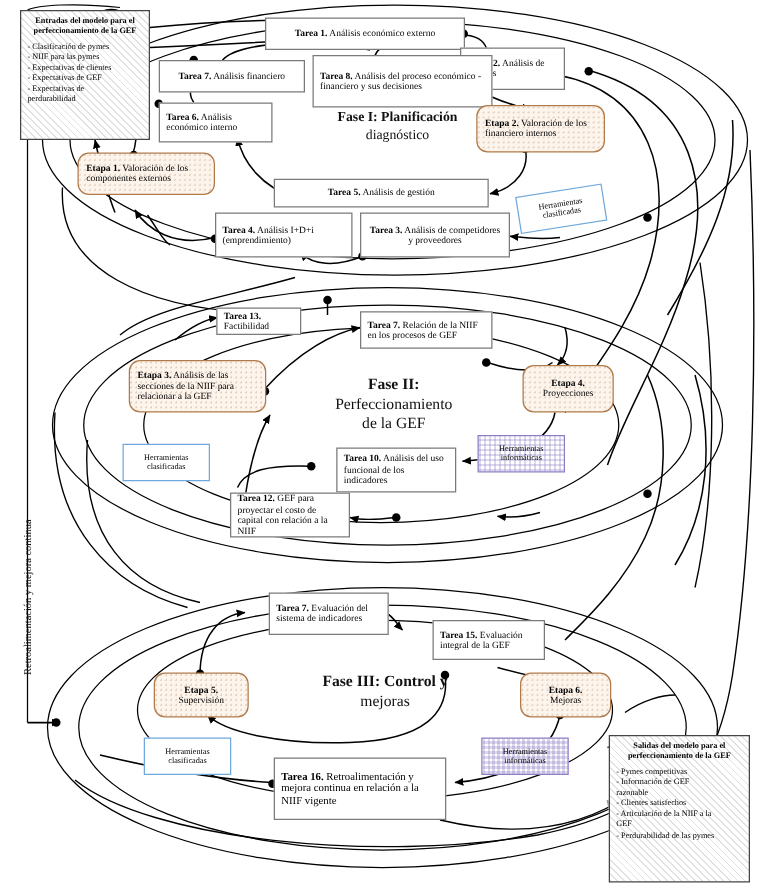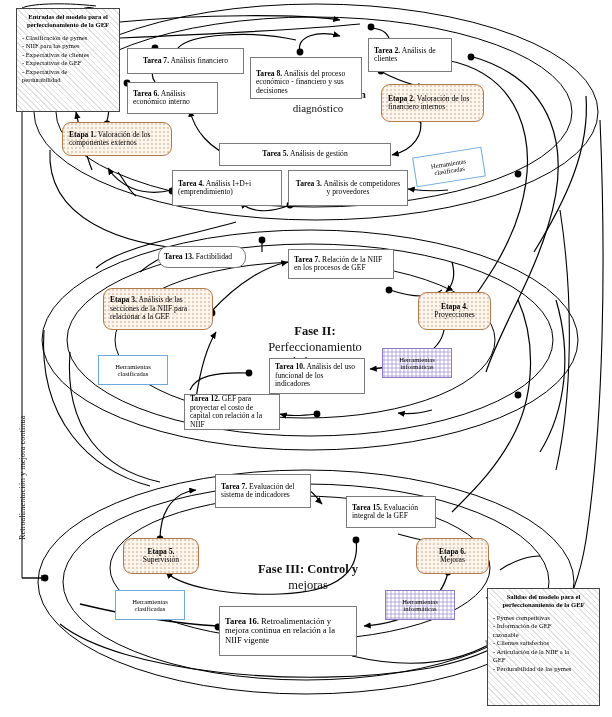--- a/index.html
+++ b/index.html
@@ -31,21 +31,21 @@
              align-items:center;justify-content:center;}
   .tool-purple{border:1.3px solid #8e7cc3;background:#fff;
                background-image:
                  repeating-linear-gradient(0deg, rgba(140,125,195,.30) 0 2px, transparent 2px 4px),
                  repeating-linear-gradient(90deg, rgba(140,125,195,.30) 0 2px, transparent 2px 4px);
                font-size:6.6px;text-align:center;align-items:center;justify-content:center;}
   .tilt{transform:rotate(-9deg);}
   
   .phase{position:absolute;text-align:center;font-size:11px;color:#111;line-height:1.25;}
   .phase .p-b{font-weight:bold;}
-  .phase.big{font-size:12.5px;margin-top:24px;}
+  .phase.big{font-size:12.5px;}
   
   .vlabel{position:absolute;font-size:8.4px;color:#111;white-space:nowrap;
           transform-origin:left top;transform:rotate(-90deg);}
   .ln{display:block;}
 </style>
 </head>
 <body>
 
 <div id="canvas">
 
@@ -228,20 +228,23 @@
     <span class="ln">Perfeccionamiento</span>
     <span class="ln">de la GEF</span>
   </div>
   <div class="phase big" style="left:218px;top:538px;width:180px;">
     <span class="ln p-b">Fase III: Control y</span>
     <span class="ln">mejoras</span>
   </div>
 
   <div class="vlabel" style="left:18px;top:540px;">Retroalimentación y mejora continua</div>
 
+  <div class="node task center" style="left:212px;top:14px;width:160px;height:26px;">
+    <div><span class="t-strong">Tarea 1.</span><span> Análisis económico externo</span></div>
+  </div>
 
   <div class="node task" style="left:368px;top:38px;width:84px;height:34px;">
     <div><span class="t-strong">Tarea 2.</span><span> Análisis de clientes</span></div>
   </div>
 
   <div class="node task center" style="left:288px;top:170px;width:120px;height:36px;">
     <div><span class="t-strong">Tarea 3.</span><span>  Análisis de competidores y proveedores</span></div>
   </div>
 
   <div class="node task" style="left:172px;top:170px;width:110px;height:36px;">
@@ -253,21 +256,21 @@
   </div>
 
   <div class="node task" style="left:127px;top:82px;width:91px;height:32px;">
     <div><span class="t-strong">Tarea 6.</span><span>  Análisis económico interno</span></div>
   </div>
 
   <div class="node task center" style="left:127px;top:48px;width:117px;height:26px;">
     <div><span class="t-strong">Tarea 7.</span><span> Análisis financiero</span></div>
   </div>
 
-  <div class="node task" style="left:250px;top:57px;width:112px;height:42px;justify-content:flex-end;">
+  <div class="node task" style="left:250px;top:44px;width:144px;height:42px;">
     <div><span class="t-strong">Tarea 8.</span><span>  Análisis del proceso económico - financiero y sus decisiones</span></div>
   </div>
 
   <div class="node etapa" style="left:62px;top:122px;width:110px;height:34px;">
     <div><span class="t-strong">Etapa 1.</span><span>  Valoración de los componentes externos</span></div>
   </div>
 
   <div class="node etapa" style="left:381px;top:84px;width:103px;height:38px;">
     <div><span class="t-strong">Etapa 2.</span><span>  Valoración de los financiero internos</span></div>
   </div>
@@ -278,21 +281,21 @@
 
   <div class="node task" style="left:269px;top:358px;width:96px;height:36px;">
     <div><span class="t-strong">Tarea 10.</span><span>  Análisis del uso funcional de los indicadores</span></div>
   </div>
 
 
   <div class="node task" style="left:184px;top:394px;width:96px;height:36px;">
     <div><span class="t-strong">Tarea 12.</span><span>  GEF para proyectar el costo de capital con relación a la NIIF</span></div>
   </div>
 
-  <div class="node task" style="left:158px;top:246px;width:88px;height:22px;border-radius:10px;">
+  <div class="node task" style="left:173px;top:246px;width:68px;height:22px;">
     <div><span class="t-strong">Tarea 13.</span><span> Factibilidad</span></div>
   </div>
 
   <div class="node etapa" style="left:103px;top:288px;width:110px;height:42px;">
     <div><span class="t-strong">Etapa 3.</span><span>  Análisis de las secciones de la NIIF para relacionar a la GEF</span></div>
   </div>
 
   <div class="node etapa" style="left:418px;top:292px;width:73px;height:38px;">
     <div style="text-align:center;">
         <span class="t-strong ln">Etapa 4.</span>

